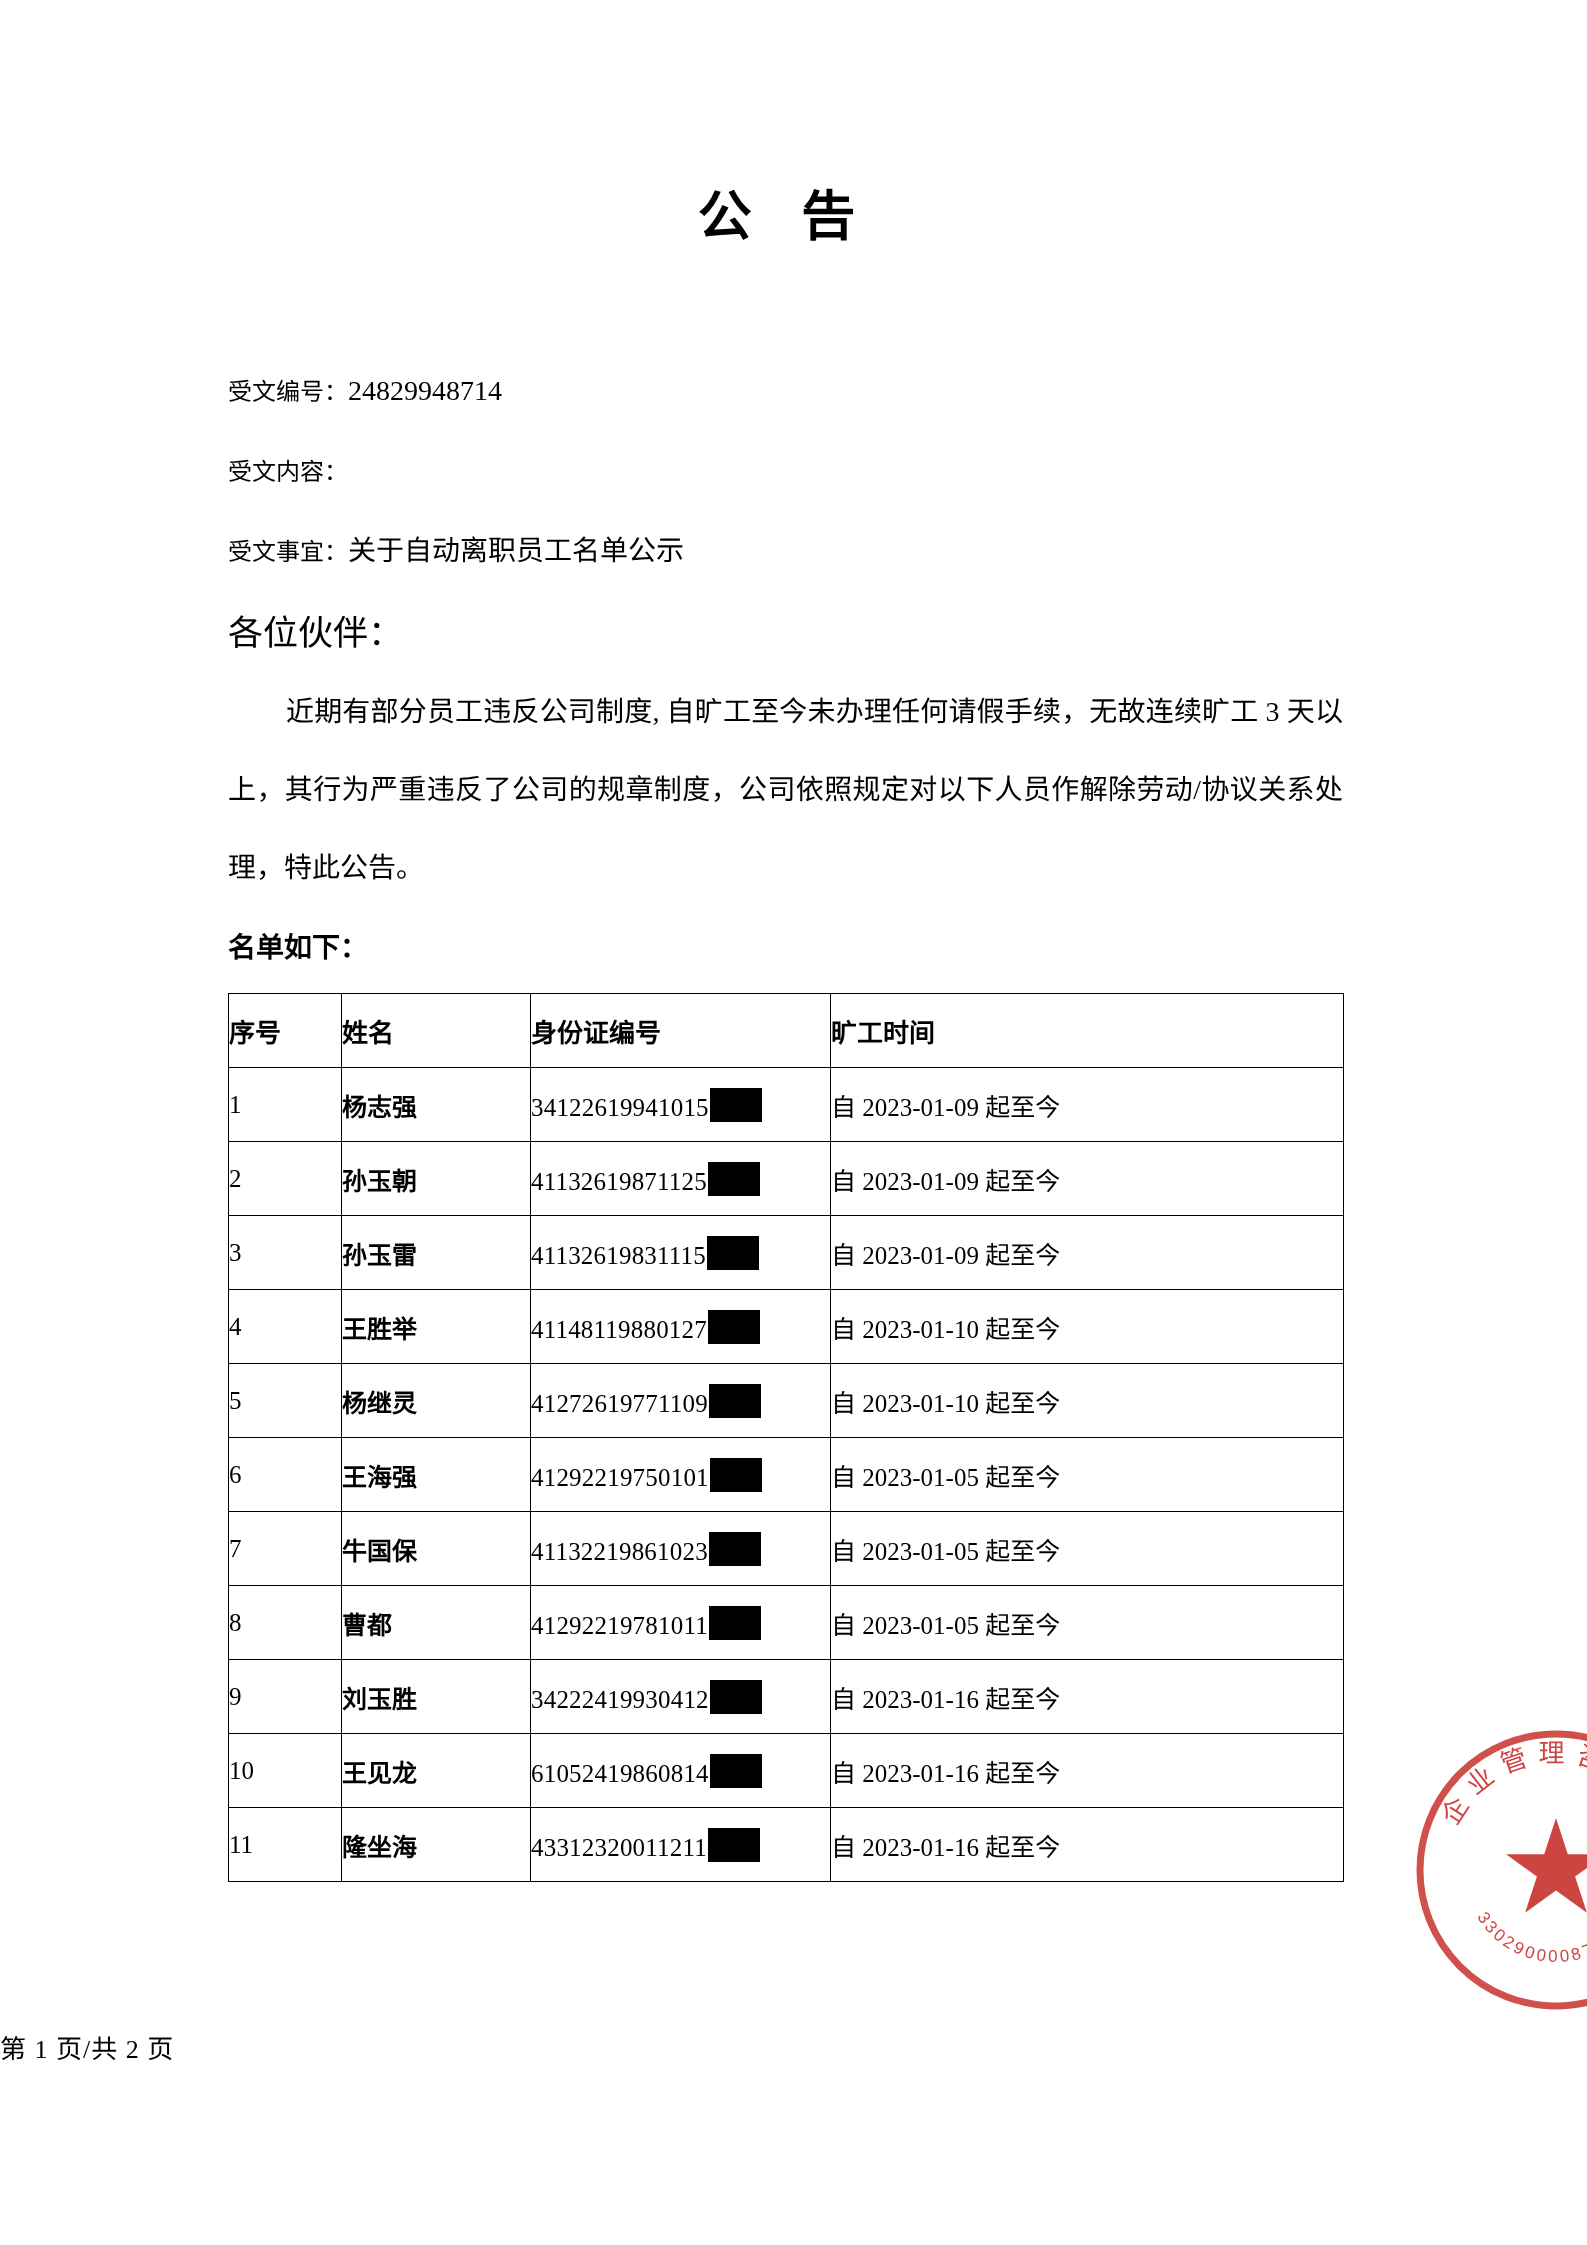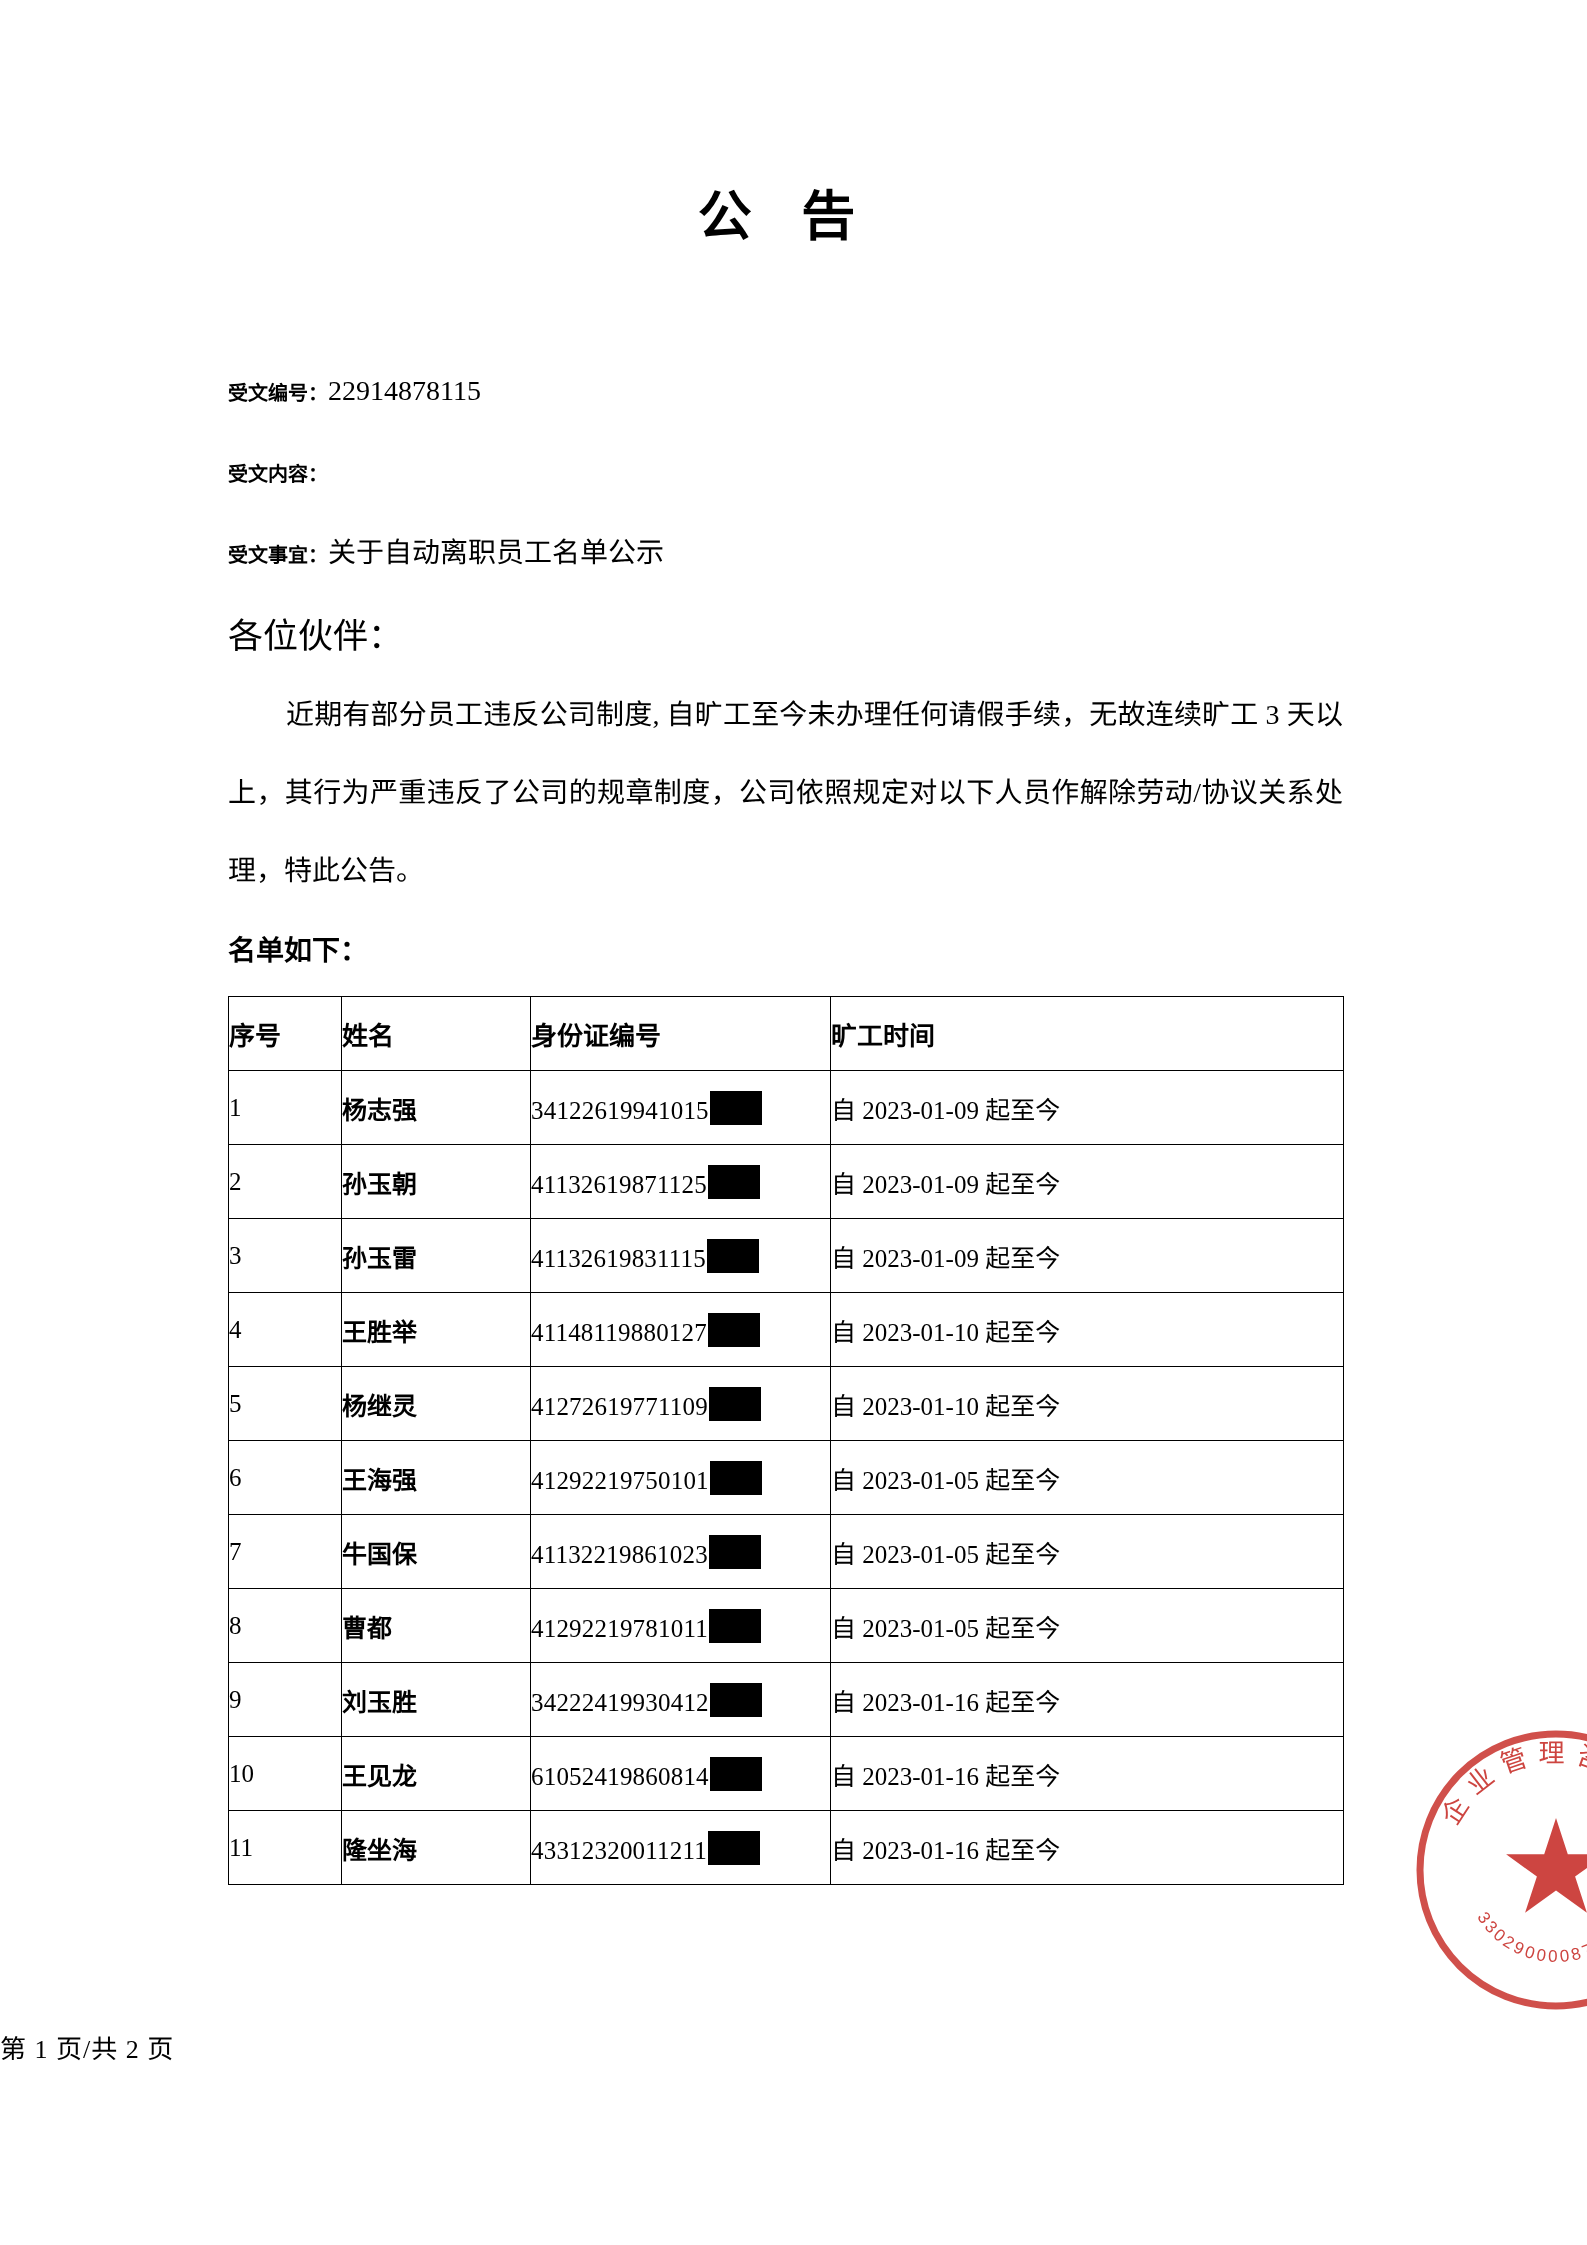--- a/index.html
+++ b/index.html
@@ -39,22 +39,22 @@
   }
   .meta-block {
     margin-top: 100px;
   }
   .meta-line {
     font-size: 29px;
     line-height: 78px;
     white-space: nowrap;
   }
   .meta-label {
-    font-weight: bold;
-    font-size: 20px;
+    font-weight: normal;
+    font-size: 24px;
   }
   .meta-value {
     font-weight: normal;
     font-size: 28px;
   }
   .greet {
     font-size: 35px;
     line-height: 78px;
     margin-top: 4px;
   }
@@ -140,21 +140,21 @@
 <body>
 
 <div class="page">
 
   <div class="content">
 
     <div class="doc-title">公  告</div>
 
     <div class="meta-block">
       <div class="meta-line">
-        <span class="meta-label">受文编号：</span><span class="meta-value">22914878115</span>
+        <span class="meta-label">受文编号：</span><span class="meta-value">24829948714</span>
       </div>
       <div class="meta-line">
         <span class="meta-label">受文内容：</span><span class="meta-value"></span>
       </div>
       <div class="meta-line">
         <span class="meta-label">受文事宜：</span><span class="meta-value">关于自动离职员工名单公示</span>
       </div>
     </div>
 
     <div class="greet">各位伙伴：</div>

